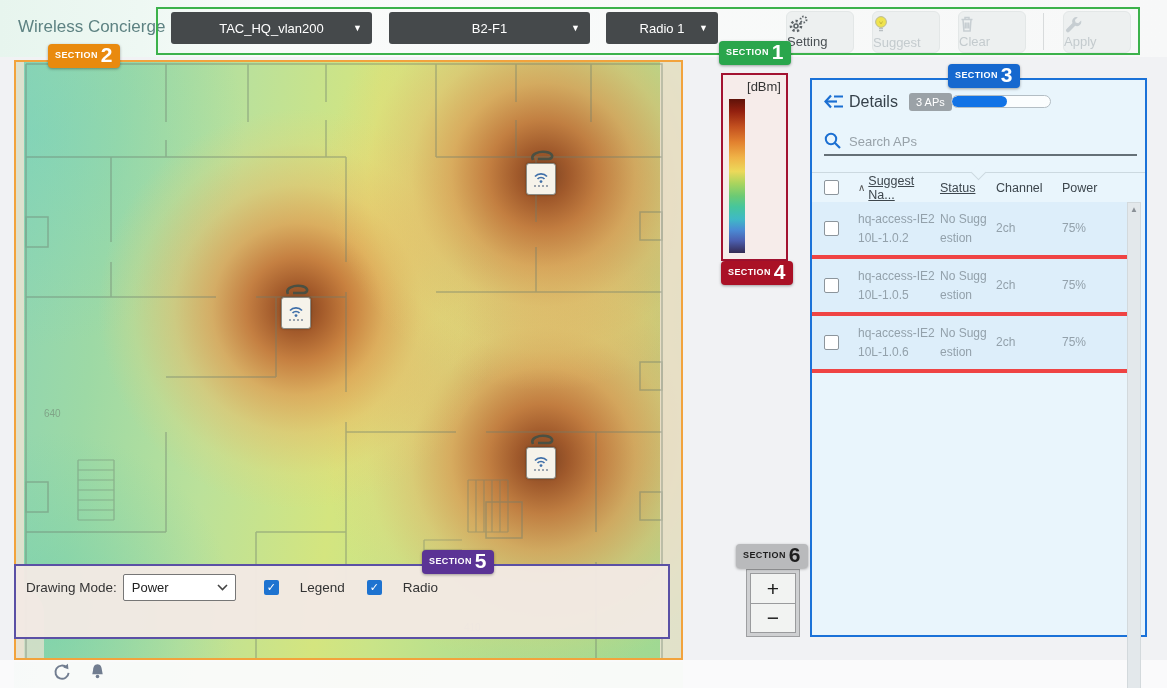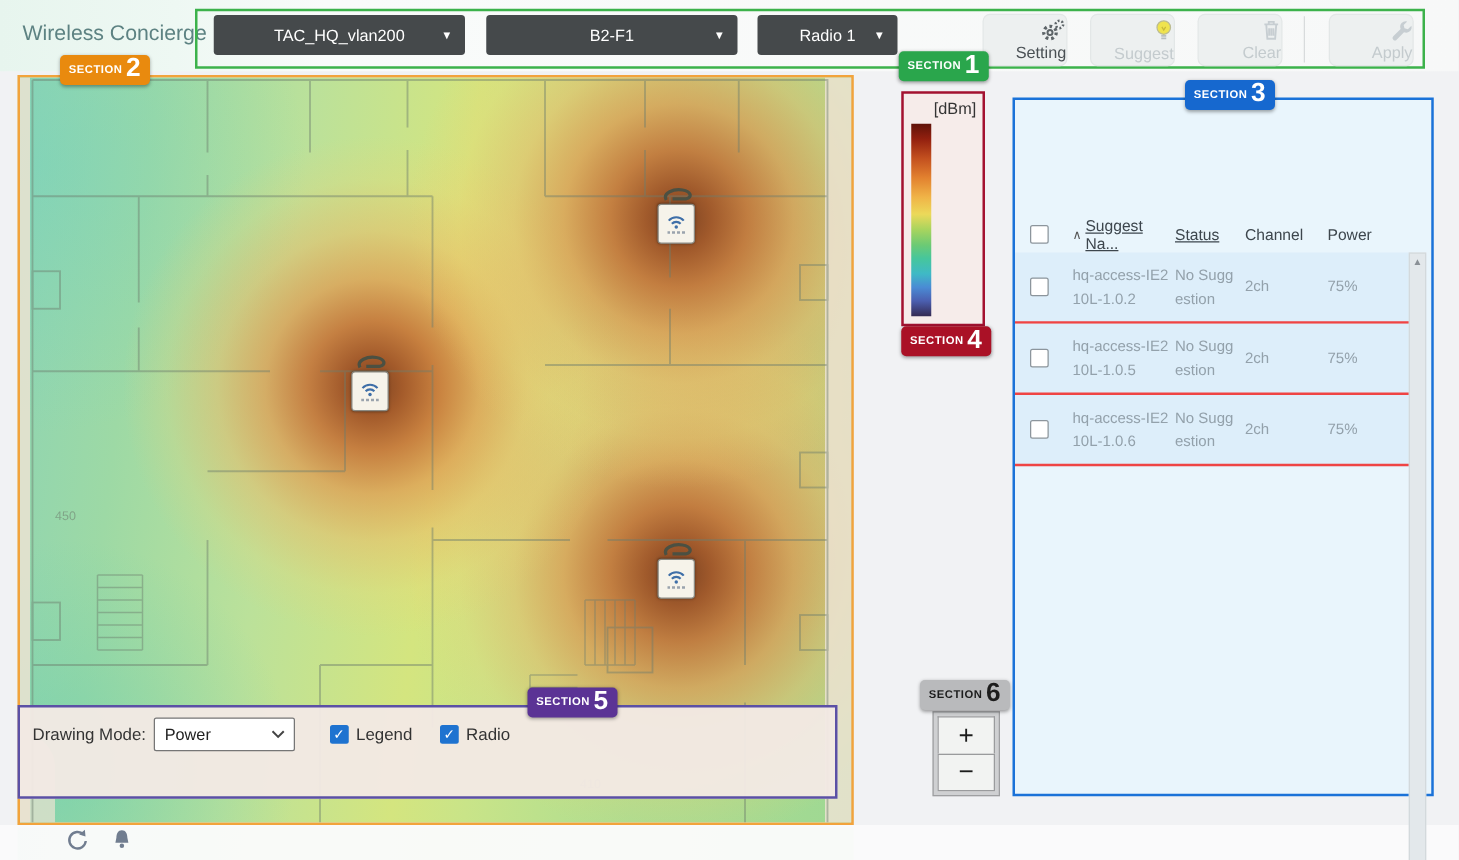--- a/index.html
+++ b/index.html
@@ -10,21 +10,21 @@
   .topbar { position:absolute; left:0; top:0; width:1167px; height:57px;
     background:linear-gradient(90deg,#e7f5ee 0,#eef8f3 140px,#f9fbfa 260px,#f7f8f8 100%); }
   .app-title { position:absolute; left:18px; top:17px; font-size:17px; color:#5d8282; }
   .toolbar-frame { position:absolute; left:156px; top:7px; width:984px; height:48px;
     border:2px solid #3cb24b; background:transparent; }
   .dd { position:absolute; top:12px; height:32px; background:#45494b; border-radius:3px;
     color:#fff; font-size:13px; display:flex; align-items:center; justify-content:center; cursor:pointer; }
   .dd .caret { position:absolute; right:10px; font-size:9px; color:#fff; }
   .dd1 { left:171px; width:201px; } .dd2 { left:389px; width:201px; } .dd3 { left:606px; width:112px; }
   .tbtn { position:absolute; top:11px; width:68px; height:42px; background:#edf0f0; border:1px solid #e3e7e7;
-    border-radius:6px; display:flex; flex-direction:column; align-items:flex-end; justify-content:center;
+    border-radius:6px; display:flex; flex-direction:column; align-items:flex-start; justify-content:center;
     gap:1px; font-size:13px; color:#4a5054; cursor:pointer; }
   .tbtn.disabled { color:#c4cbce; cursor:default; }
   .btn-setting{left:786px;} .btn-suggest{left:872px;} .btn-clear{left:958px;} .btn-apply{left:1063px;}
   .tb-sep { position:absolute; left:1043px; top:13px; width:1px; height:37px; background:#d8dbdc; }
 
   
   .badge { position:absolute; display:flex; align-items:center; gap:3px; color:#fff;
     border-radius:4px; padding:2px 7px 3px 7px; box-shadow:0 1px 3px rgba(0,0,0,.35); z-index:40; }
   .badge .s { font-size:9px; font-weight:bold; letter-spacing:.4px; }
   .badge .n { font-size:21px; font-weight:bold; line-height:.9; }
@@ -84,21 +84,21 @@
   .notch-line { position:absolute; left:0; top:92px; width:100%; border-top:1px solid #ccd9e0; }
   .notch { position:absolute; left:50%; top:87px; width:11px; height:11px; margin-left:-6px;
     transform:rotate(45deg); background:#e9f5fc; border-right:1px solid #ccd9e0; border-bottom:1px solid #ccd9e0; }
   .tgrid { display:grid; grid-template-columns:34px 82px 56px 66px 1fr; padding-left:12px; align-items:center; }
   .thead { position:absolute; left:0; top:93px; width:320px; height:29px; font-size:12.5px; color:#3d464d; }
   .thead .hcell { display:flex; align-items:center; gap:3px; }
   .thead .u { text-decoration:underline; }
   .caret-sort { font-size:10px; color:#555; }
   .cbx { width:15px; height:15px; background:#fff; border:1.5px solid #8c959c; border-radius:2px; cursor:pointer; }
   .rows { position:absolute; left:0; top:122px; width:318px; }
-  .trow { height:57px; background:#ddeefa; border-bottom:2px solid #ef4444; font-size:12px; color:#93a1ab; line-height:19px; }
+  .trow { height:57px; background:#ddeefa; border-bottom:4px solid #ef4444; font-size:12px; color:#93a1ab; line-height:19px; }
   .trow .wrap { word-break:break-all; }
   .dev { width:80px; } .stat { width:50px; }
   .scrollbar { position:absolute; right:4px; top:122px; width:14px; height:496px; background:#e3e8eb;
     border:1px solid #d3d9dc; }
   .sb-arrow { position:absolute; left:0; width:100%; text-align:center; font-size:8px; color:#8a9096; cursor:pointer; }
   .sb-up { top:2px; } .sb-dn { bottom:2px; }
 
   
   .zoomctl { position:absolute; left:746px; top:569px; width:54px; height:68px; background:#cfd0d2;
     border:1px solid #9e9fa1; padding:3px; z-index:30; }
@@ -109,21 +109,21 @@
   
   .controls { position:absolute; left:14px; top:564px; width:656px; height:75px; background:rgba(242,233,228,.96);
     border:2px solid #5b50a5; z-index:25; }
   .c-row1 { position:absolute; left:10px; top:8px; display:flex; align-items:center; font-size:13.5px; color:#333; }
   .mode-select { margin-left:6px; width:113px; height:27px; background:#fff; border:1px solid #767676;
     border-radius:2px; display:flex; align-items:center; font-size:13px; color:#222; padding-left:8px;
     position:relative; cursor:pointer; }
   .mode-select svg { position:absolute; right:7px; }
   .chk { width:15px; height:15px; background:#1e73d0; border-radius:2px; color:#fff; font-size:11px;
     display:flex; align-items:center; justify-content:center; cursor:pointer; }
-  .chk-lbl { margin-left:6px; font-size:13.5px; color:#333; }
+  .chk-lbl { margin-left:21px; font-size:13.5px; color:#333; }
   .c-row2 { position:absolute; left:10px; top:46px; width:544px; display:flex; align-items:center;
     font-size:13.5px; color:#3a3a3a; }
   .slider { position:relative; height:20px; }
   .slider .track { position:absolute; top:9px; left:0; right:0; height:2px; background:#5f5f5f; }
   .slider .track::before, .slider .track::after { content:""; position:absolute; width:1px; height:9px;
     background:#5f5f5f; top:-3.5px; }
   .slider .track::before { left:0; } .slider .track::after { right:0; }
   .slider .thumb { position:absolute; top:1px; width:11px; height:18px; background:#fcfcfc;
     border:1px solid #848484; border-radius:5px; cursor:pointer; }
   .sl-power { width:104px; margin-left:8px; } .sl-power .thumb { left:36%; }
@@ -210,21 +210,21 @@
       <rect x="624" y="430" width="22" height="28"></rect>
       <rect x="470" y="440" width="36" height="36"></rect>
     </g>
     <g fill="none" stroke="#6d7d6d" stroke-width="1.2">
       <path d="M62 398 H98 M62 408 H98 M62 418 H98 M62 428 H98 M62 438 H98 M62 448 H98 M62 458 H98 M62 398 V458 M98 398 V458"></path>
       <path d="M452 418 V470 M460 418 V470 M468 418 V470 M476 418 V470 M484 418 V470 M492 418 V470 M452 418 H492 M452 470 H492"></path>
       <path d="M408 478 H446 M408 488 H446 M408 498 H446 M408 478 V498"></path>
     </g>
   </svg>
 
-  <span class="room-label" style="left:28px; top:346px;">450</span>
+  <span class="room-label" style="left:28px; top:346px;">640</span>
   <span class="room-label" style="left:448px; top:560px;">410</span>
 
   <div class="ap" style="left:510px; top:88px;">
     <svg class="swoosh" width="26" height="13" viewBox="0 0 26 13">
       <path d="M3 10 C0 4 9 1 16 2 C23 3 24 8 19 9 L8 9" stroke="#4b5042" stroke-width="2.6" fill="none"></path>
     </svg>
     <div class="device">
       <svg width="18" height="13" viewBox="0 0 18 13">
         <path d="M3 5.5 a8 8 0 0 1 12 0" stroke="#3f6fa8" stroke-width="1.7" fill="none"></path>
         <path d="M5.5 8 a4.8 4.8 0 0 1 7 0" stroke="#3f6fa8" stroke-width="1.7" fill="none"></path>
@@ -261,20 +261,40 @@
   </div>
 </div>
 <div class="map-after"></div>
 
 <div class="legend">
   <div class="title">[dBm]</div>
   <div class="bar"></div>
 </div>
 
 <div class="panel">
+  <div class="p-head">
+    <svg class="details-ico" width="20" height="15" viewBox="0 0 20 15">
+      <path d="M7 1.5 L1.5 7.5 L7 13.5" stroke="#1b6fd2" stroke-width="2.2" fill="none"></path>
+      <path d="M1.5 7.5 H13" stroke="#1b6fd2" stroke-width="2.2" fill="none"></path>
+      <path d="M10 2.5 H19 M10 12.5 H19" stroke="#1b6fd2" stroke-width="2.2" fill="none"></path>
+    </svg>
+    <span class="details-lbl">Details</span>
+    <span class="ap-count">3 APs</span>
+    <div class="progress">
+      <div class="fill" style="width: 56%;"></div>
+    </div>
+    <svg class="search-ico" width="17" height="17" viewBox="0 0 17 17">
+      <circle cx="7" cy="7" r="5.2" stroke="#1b6fd2" stroke-width="2" fill="none"></circle>
+      <path d="M11 11 L16 16" stroke="#1b6fd2" stroke-width="2.2"></path>
+    </svg>
+    <span class="search-ph">Search APs</span>
+    <div class="search-line"></div>
+    <div class="notch-line"></div>
+    <div class="notch"></div>
+  </div>
 
   <div class="thead tgrid">
     <div class="cbx"></div>
     <div class="hcell">
       <span class="caret-sort">∧</span>
       <span class="u">Suggest Na...</span>
     </div>
     <div class="hcell">
       <span class="u">Status</span>
     </div>

